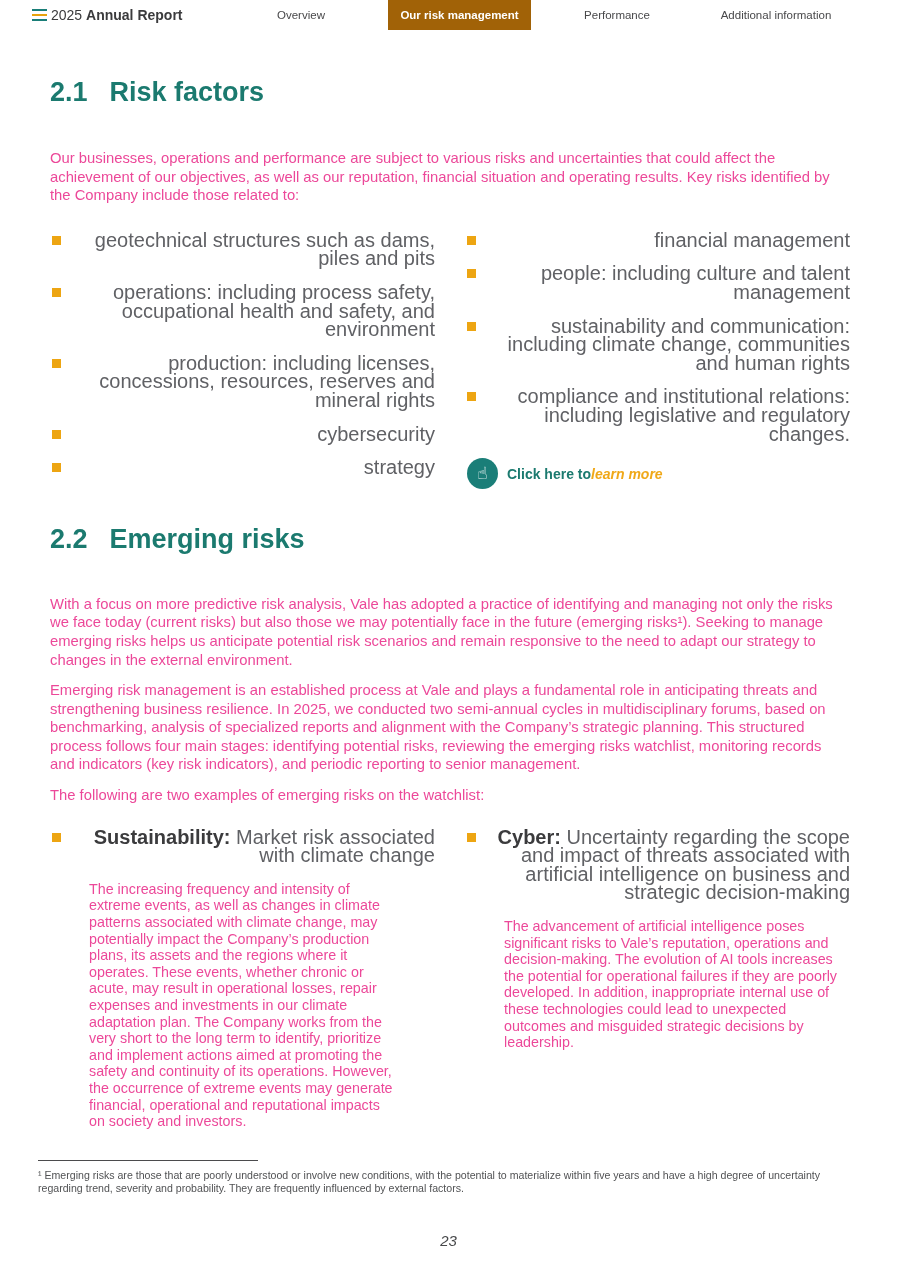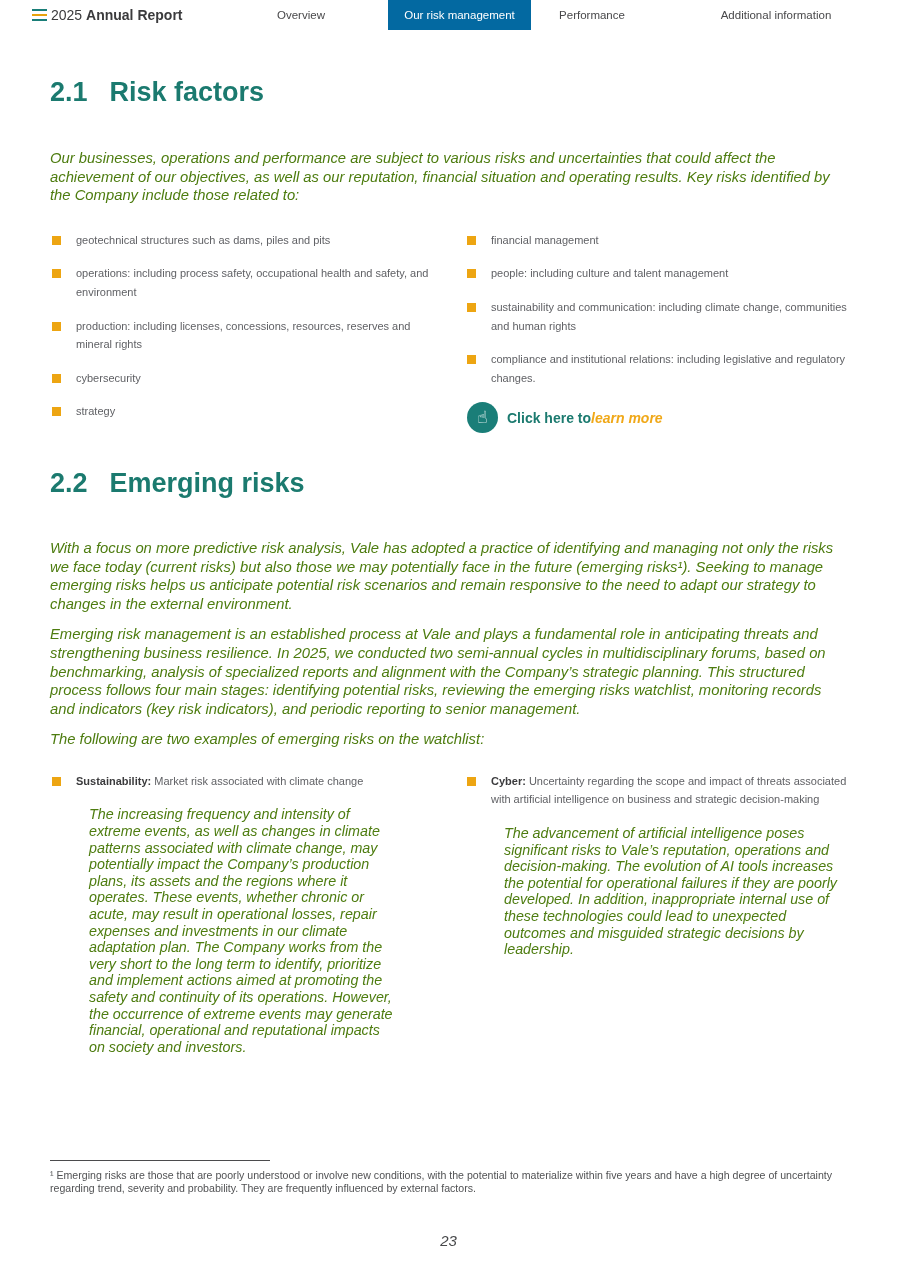--- a/index.html
+++ b/index.html
@@ -15,54 +15,54 @@
   .hamburger { display:flex; flex-direction:column; gap:3px; width:15px; cursor:pointer; }
   .hamburger span { display:block; height:2px; width:15px; }
   .hamburger .h1 { background:#1A7E78; }
   .hamburger .h2 { background:#E8A20C; }
   .hamburger .h3 { background:#1A7E78; }
   .brand-text { font-size:14px; color:#3B3B3D; white-space:nowrap; }
   .brand-text .bold { font-weight:bold; }
   .tab { position:absolute; top:0; height:30px; display:flex; align-items:center; justify-content:center;
          font-size:11.5px; color:#48484A; cursor:pointer; }
   .tab-overview { left:231px; width:140px; }
-  .tab-active { left:388px; width:143px; background:#0369a1; color:#ffffff; font-weight:normal; }
-  .tab-performance { left:522px; width:140px; }
+  .tab-active { left:388px; width:143px; background:#a16207; color:#ffffff; font-weight:bold; }
+  .tab-performance { left:547px; width:140px; }
   .tab-additional { left:696px; width:160px; }
   
   .content { padding:0 47px 0 50px; }
   .section-heading { color:#1B7A6F; font-size:27px; font-weight:bold; line-height:30px; }
   .section-heading .num { margin-right:22px;text-align:center; }
   .h-21 { margin-top:47px; }
   .h-22 { margin-top:32px; }
-  .body-p { font-size:14.8px; line-height:18.6px; color:#4d7c0f;font-style:italic; }
+  .body-p { font-size:14.8px; line-height:18.6px; color:#ec4899; }
   .intro { margin-top:42px; }
   .p-block { margin-top:12px; }
   .p-first { margin-top:41px; }
   
   .cols { display:flex; gap:30px; margin-top:26px; }
   .col { flex:1; }
   .blist { list-style:none; }
-  .blist li { position:relative; padding-left:26px; font-size:11px; line-height:18.6px; margin-bottom:15px; }
+  .blist li { position:relative; padding-left:26px; font-size:20px; line-height:18.6px; margin-bottom:15px;text-align:right; }
   .blist li::before { content:""; position:absolute; left:2px; top:5px; width:9px; height:9px; background:#EDA512; }
   .lead { font-weight:bold; color:#3B3B3D; }
   .detail { font-size:14.3px; line-height:16.6px; margin-top:16px; }
   .detail-left  { margin-left:39px; margin-right:36px; }
   .detail-right { margin-left:39px; margin-right:5px; }
   .wl-cols { margin-top:23px; }
   
   .learnmore { display:flex; align-items:center; gap:9px; margin-top:7px; margin-left:2px; cursor:pointer; }
   .lm-circle { width:31px; height:31px; border-radius:50%; background:#1A7E78; color:#ffffff;
                display:flex; align-items:center; justify-content:center; font-size:17px; line-height:1;
                font-family:"DejaVu Sans",sans-serif; }
   .lm-text { display:flex; line-height:14px; }
   .lm-line1 { color:#1B7A6F; font-weight:bold; font-size:14px; }
   .lm-line2 { color:#F0A818; font-weight:bold; font-style:italic; font-size:14px; }
   
-  .footnote { position:absolute; left:50px; top:1160px; width:800px; }
+  .footnote { position:absolute; left:38px; top:1160px; width:800px; }
   .footnote-rule { width:220px; border-top:1px solid #4B4B4D; margin-bottom:8px; }
   .footnote-text { font-size:10.6px; line-height:13.2px; color:#515254; }
   .pageno { position:absolute; left:0; top:1232px; width:897px; text-align:center;
             font-style:italic; font-size:15px; color:#48494B; }
 </style>
 </head>
 <body>
 
 <div class="topbar">
   <div class="brand">

